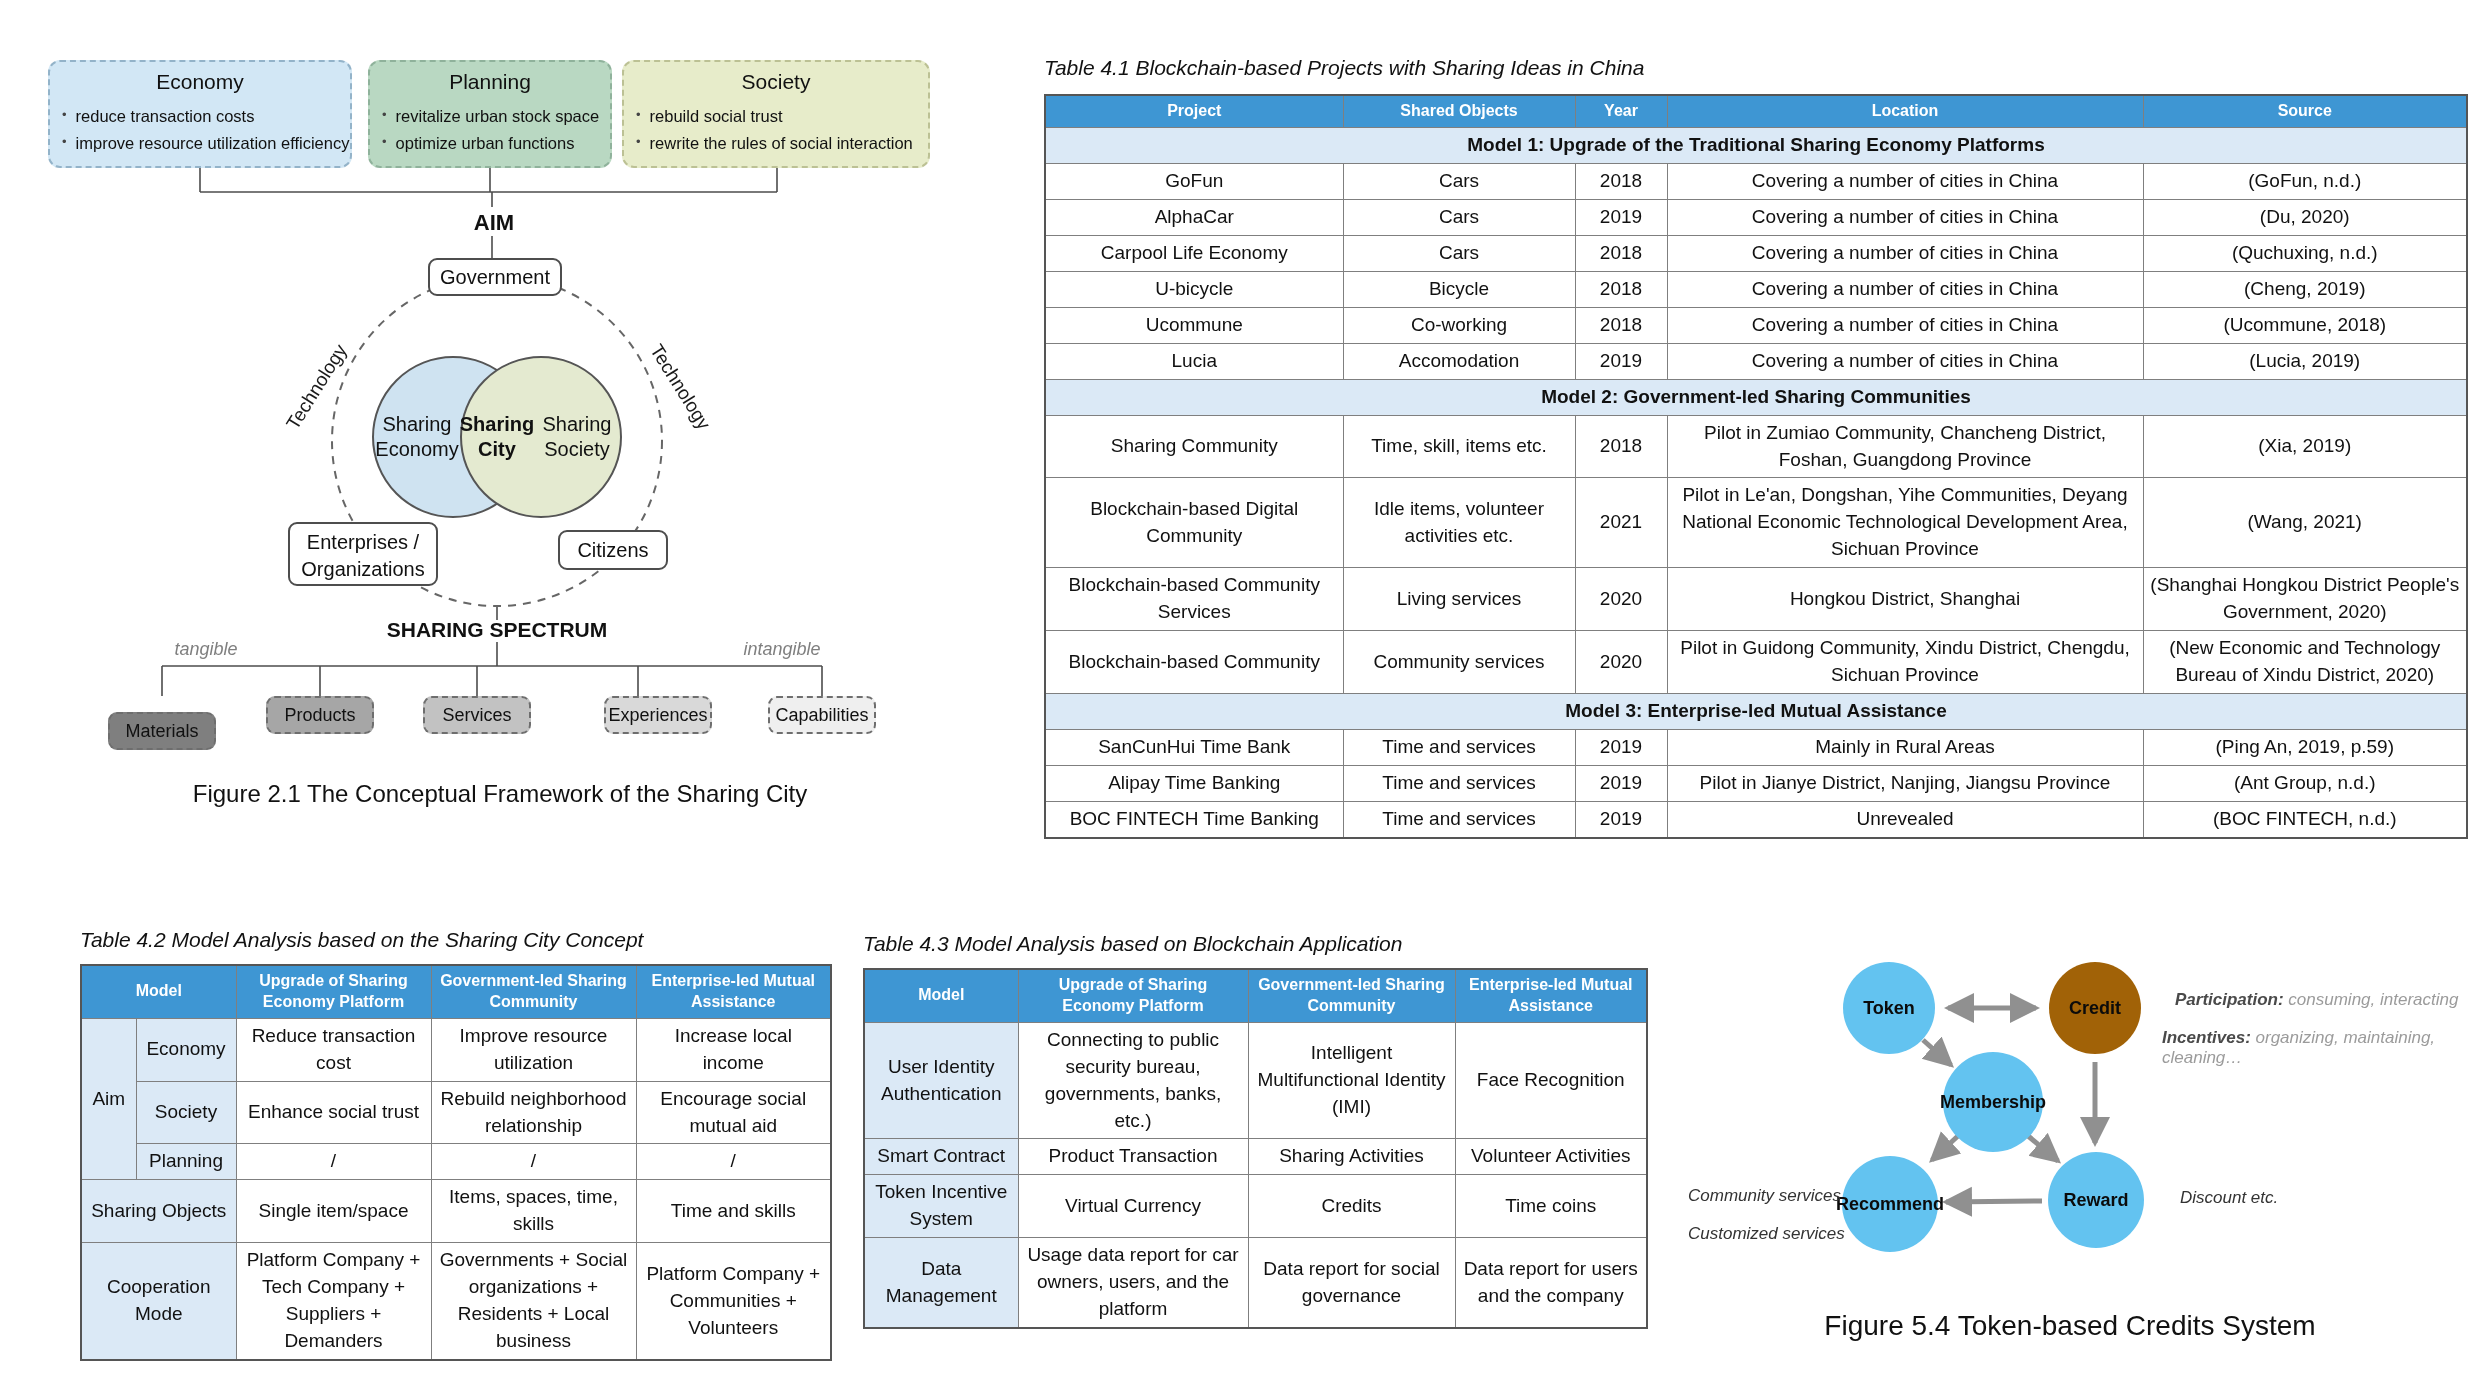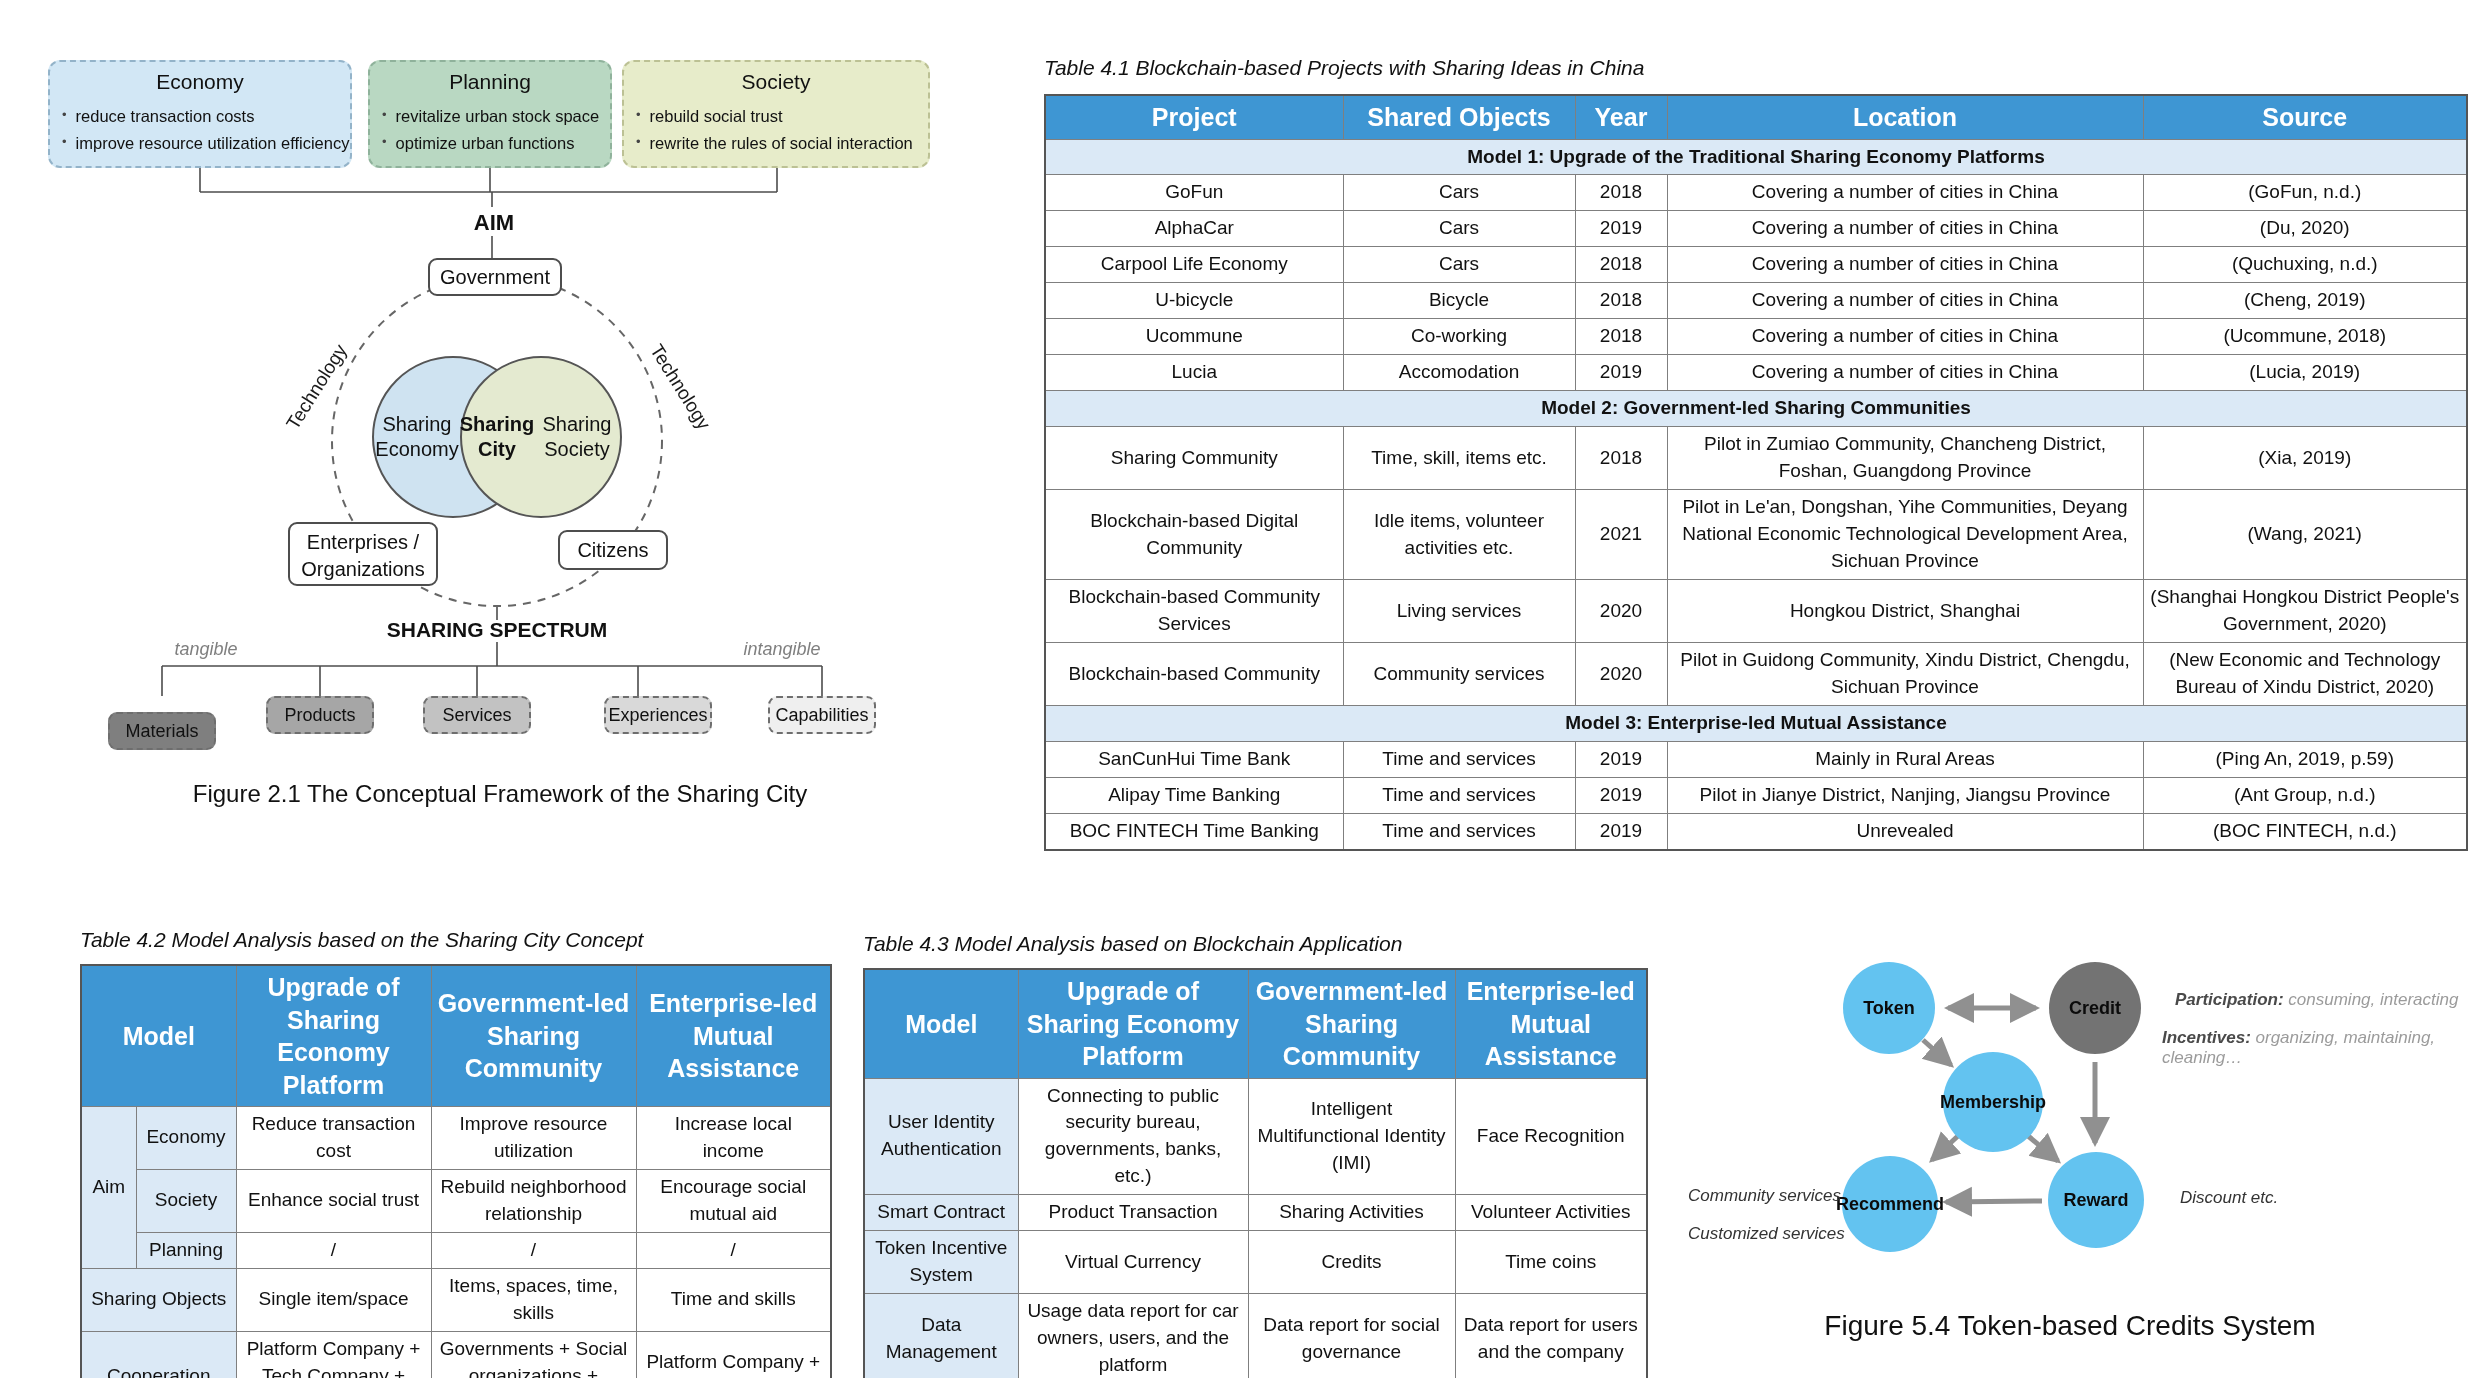--- a/index.html
+++ b/index.html
@@ -28,21 +28,21 @@
   .vl-soc{left:485px;width:104px;}
   .spectrum-title{left:307px;top:578px;width:300px;text-align:center;font-weight:bold;font-size:21px;z-index:2;}
   .tangible{left:106px;top:599px;width:120px;text-align:center;font-style:italic;font-size:18px;color:#7f7f7f;z-index:2;}
   .intangible{left:682px;top:599px;width:120px;text-align:center;font-style:italic;font-size:18px;color:#7f7f7f;z-index:2;}
   .specbox{position:absolute;top:656px;width:108px;height:38px;border:2px dashed #6e6e6e;border-radius:9px;box-sizing:border-box;text-align:center;font-size:18px;line-height:34px;z-index:2;}
   .fig21-caption{left:0;top:740px;width:920px;text-align:center;font-size:24px;z-index:2;}
   
   .tbl-title{font-style:italic;font-size:21px;color:#111;white-space:nowrap;}
   table.paper{border-collapse:collapse;table-layout:fixed;border:2px solid #555;}
   table.paper td,table.paper th{border:1.5px solid #7f7f7f;vertical-align:middle;text-align:center;box-sizing:border-box;}
-  table.paper th{background:#3e96d3;color:#fff;font-weight:bold;font-size:25px;padding:5px 4px;line-height:1.3;}
+  table.paper th{background:#3e96d3;color:#fff;font-weight:bold;font-size:16px;padding:5px 4px;line-height:1.3;}
   table.paper td{font-size:19px;padding:4px 6px;line-height:1.42;}
   td.section{background:#dbe9f6;font-weight:bold;font-size:19.5px;padding:3px;}
   td.labelcell{background:#dbe9f6;}
   .t41{left:1020px;top:56px;width:1422px;padding-left:24px;}
   .t41 table{width:1422px;margin-top:14px;}
   .t42{left:80px;top:928px;width:750px;}
   .t42 table{width:750px;margin-top:12px;}
   .t43{left:863px;top:932px;width:820px;}
   .t43 table{width:783px;margin-top:12px;}
   
@@ -381,21 +381,21 @@
       <g stroke="#909090" stroke-width="5" fill="none">
         <line x1="268" y1="68" x2="356" y2="68" marker-start="url(#arrS)" marker-end="url(#arr)"></line>
         <line x1="243" y1="100" x2="271" y2="125" marker-end="url(#arr)"></line>
         <line x1="415" y1="122" x2="415" y2="203" marker-end="url(#arr)"></line>
         <line x1="279" y1="195" x2="252" y2="220" marker-end="url(#arr)"></line>
         <line x1="347" y1="195" x2="378" y2="221" marker-end="url(#arr)"></line>
         <line x1="362" y1="261" x2="266" y2="262" marker-end="url(#arr)"></line>
       </g>
     </svg>
     <div class="node" id="node-token" style="left: 163px; top: 22px; width: 92px; height: 92px; background: rgb(99, 195, 240);">Token</div>
-    <div class="node" id="node-credit" style="left: 369px; top: 22px; width: 92px; height: 92px; background: #737373;">Credit</div>
+    <div class="node" id="node-credit" style="left: 369px; top: 22px; width: 92px; height: 92px; background: #a16207;">Credit</div>
     <div class="node" id="node-membership" style="left: 263px; top: 112px; width: 100px; height: 100px; background: rgb(99, 195, 240);">Membership</div>
     <div class="node" id="node-recommend" style="left: 162px; top: 216px; width: 96px; height: 96px; background: rgb(99, 195, 240);">Recommend</div>
     <div class="node" id="node-reward" style="left: 368px; top: 212px; width: 96px; height: 96px; background: rgb(99, 195, 240);">Reward</div>
 
     <div class="ann" style="left:482px;top:50px;margin-left:13px;">
       <span class="k">Participation:</span><span class="v"> consuming, interacting</span>
     </div>
     <div class="ann" style="left:482px;top:88px;">
       <span class="k">Incentives:</span><span class="v"> organizing, maintaining, cleaning…</span>
     </div>

